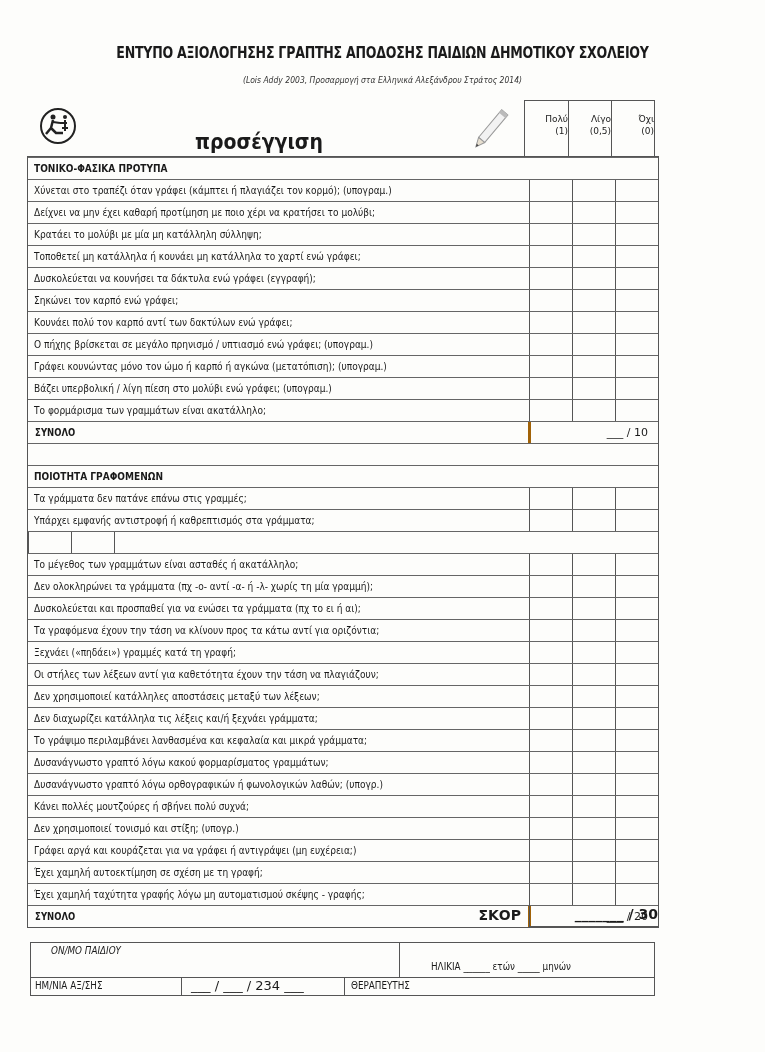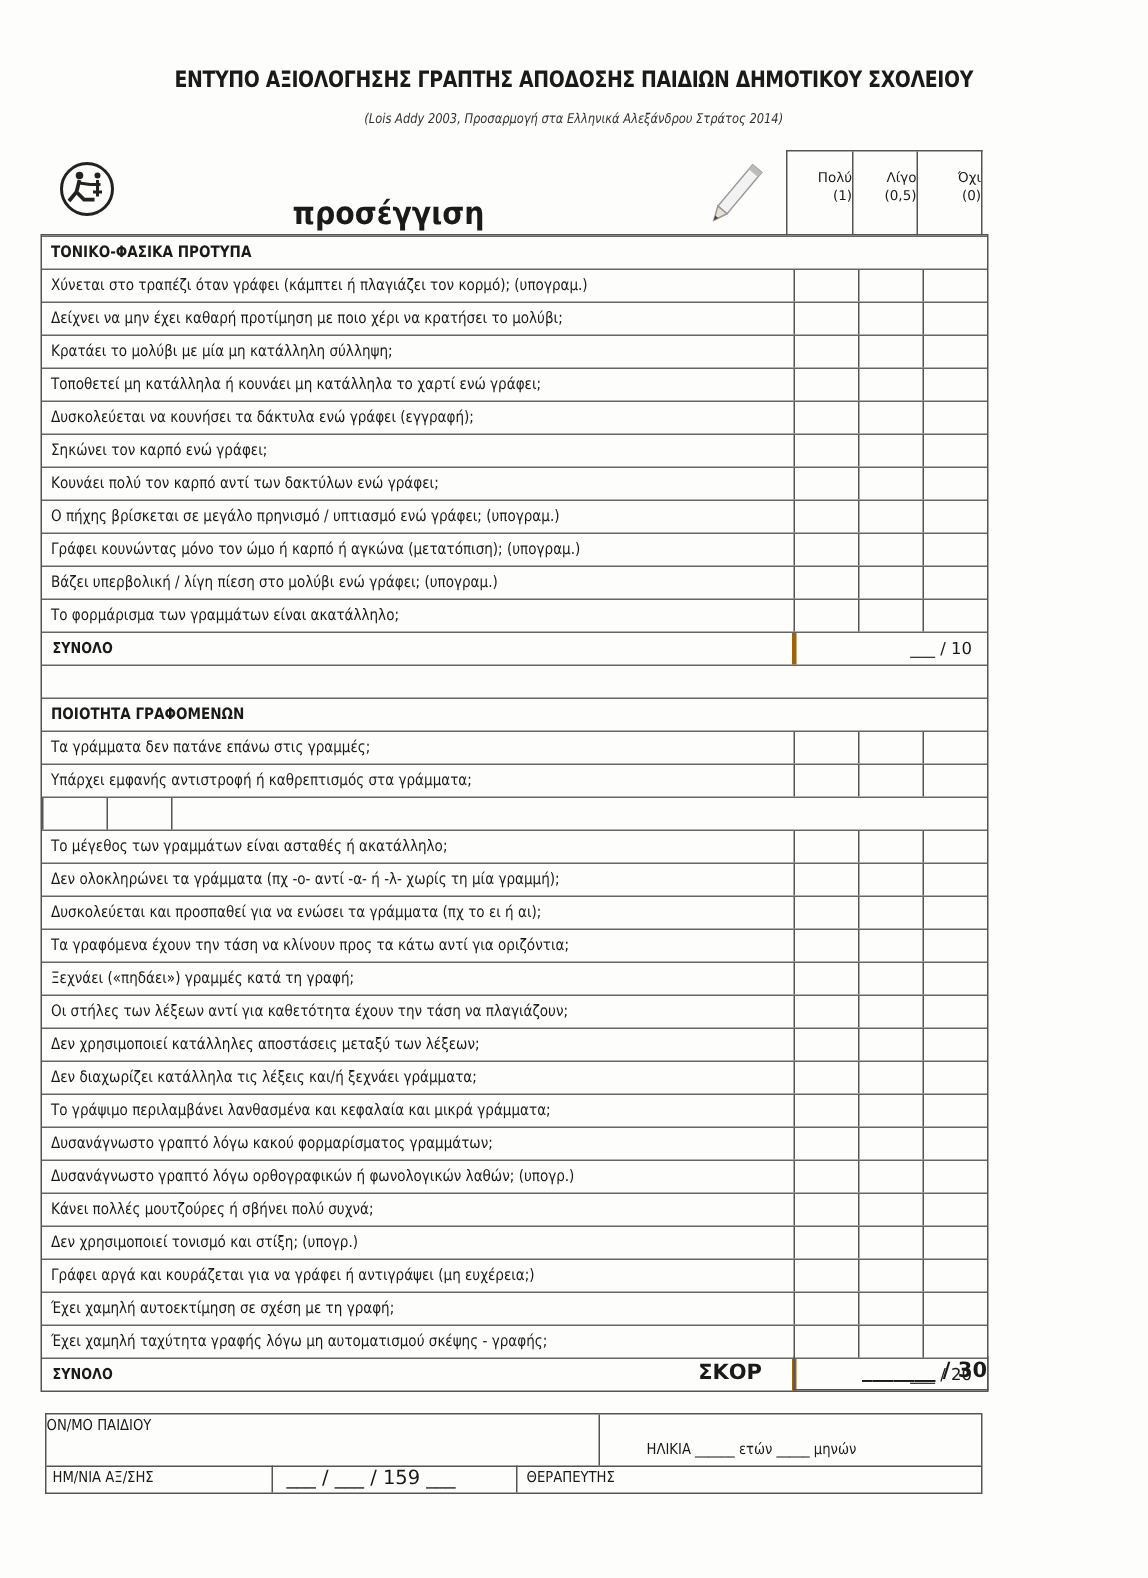--- a/index.html
+++ b/index.html
@@ -48,28 +48,28 @@
   .sum-row { display: flex; height: 22px; border-top: 1.3px solid #666; box-sizing: border-box; }
   .sum-label { flex: 1; text-align: left; font-weight: bold; font-size: 10px; line-height: 21px; padding-right: 8px; }
   .sum-label span { display:inline-block; transform: scaleX(0.85); transform-origin: right; }
   .sum-val { width: 130px; border-left: 3px solid #a16207; text-align: right; font-size: 11px; line-height: 21px; padding-right: 10px; box-sizing: border-box; }
   .blank-row { height: 22px; border-top: 1.3px solid #666; box-sizing: border-box; }
   .section-row { display: flex; height: 22px; border-top: 1.3px solid #666; box-sizing: border-box; }
 
   .score {
     position: absolute; left: 27px; top: 904px; width: 632px; height: 23px; display: flex;
   }
-  .score-label { flex: 1; text-align: right; font-weight: bold; font-size: 14px; padding-right: 21px; line-height: 22px; }
+  .score-label { flex: 1; text-align: right; font-weight: bold; font-size: 14px; padding-right: 8px; line-height: 22px; }
   .score-box { width: 130px; border: 1.5px solid #555; border-top: none; box-sizing: border-box; text-align: right; font-size: 14px; font-weight: bold; line-height: 21px; }
 
   .info {
     position: absolute; left: 30px; top: 942px; width: 625px; height: 54px; border: 1.5px solid #555; box-sizing: border-box; font-size: 10px;
   }
   .info .r1 { position: absolute; left: 0; top: 0; width: 100%; height: 34px; border-bottom: 1.3px solid #555; }
-  .info .name { position: absolute; left: 0; top: 2px; }
+  .info .name { position: absolute; left: 20px; top: 2px; font-style: italic; }
   .info .divider1 { position: absolute; left: 368px; top: 0; height: 34px; border-left: 1.3px solid #555; }
   .info .age { position: absolute; left: 400px; top: 18px; }
   .info .date-lbl { position: absolute; left: 4px; top: 37px; }
   .info .divider2 { position: absolute; left: 150px; top: 34px; height: 18px; border-left: 1.3px solid #555; }
   .info .date-val { position: absolute; left: 160px; top: 35px; font-size: 13px; }
   .info .divider3 { position: absolute; left: 313px; top: 34px; height: 18px; border-left: 1.3px solid #555; }
   .info .ther { position: absolute; left: 320px; top: 37px; }
   .condensed { display: inline-block; transform: scaleX(0.88); transform-origin: left; }
 </style>
 </head>
@@ -318,16 +318,16 @@
   <div class="score-box">_______ / 30</div>
 </div>
 
 <div class="info">
   <div class="r1"></div>
   <div class="name"><span class="condensed">ΟΝ/ΜΟ ΠΑΙΔΙΟΥ</span></div>
   <div class="divider1"></div>
   <div class="age"><span class="condensed">ΗΛΙΚΙΑ ______ ετών _____ μηνών</span></div>
   <div class="date-lbl"><span class="condensed">ΗΜ/ΝΙΑ ΑΞ/ΣΗΣ</span></div>
   <div class="divider2"></div>
-  <div class="date-val">___ / ___ / 159 ___</div>
+  <div class="date-val">___ / ___ / 234 ___</div>
   <div class="divider3"></div>
   <div class="ther"><span class="condensed">ΘΕΡΑΠΕΥΤΗΣ</span></div>
 </div>
 
 </body></html>

